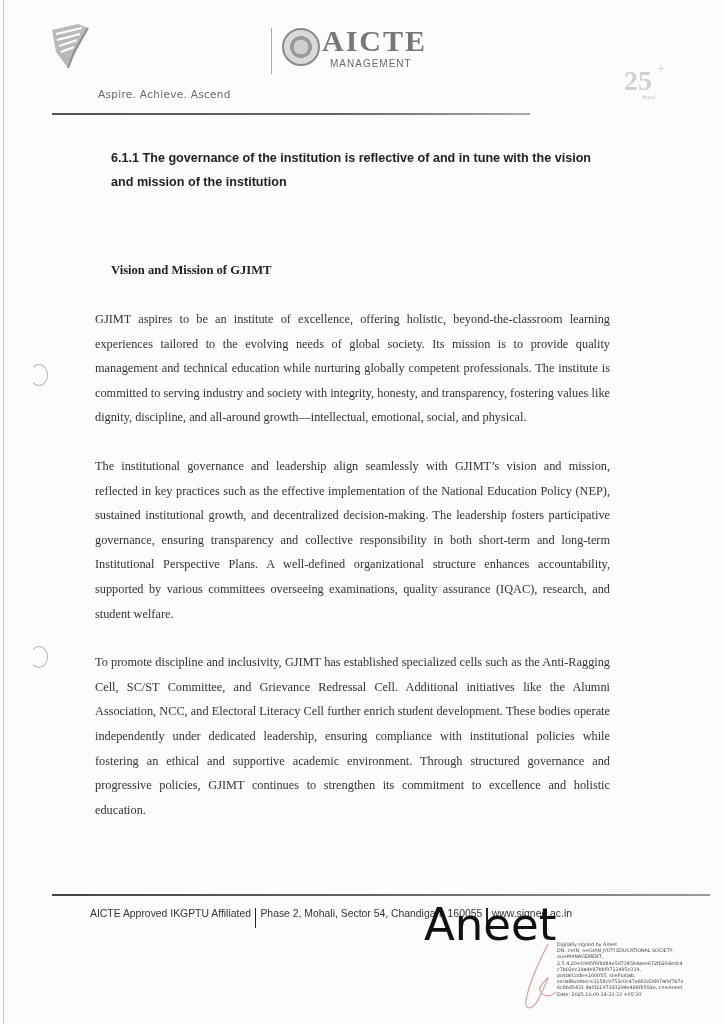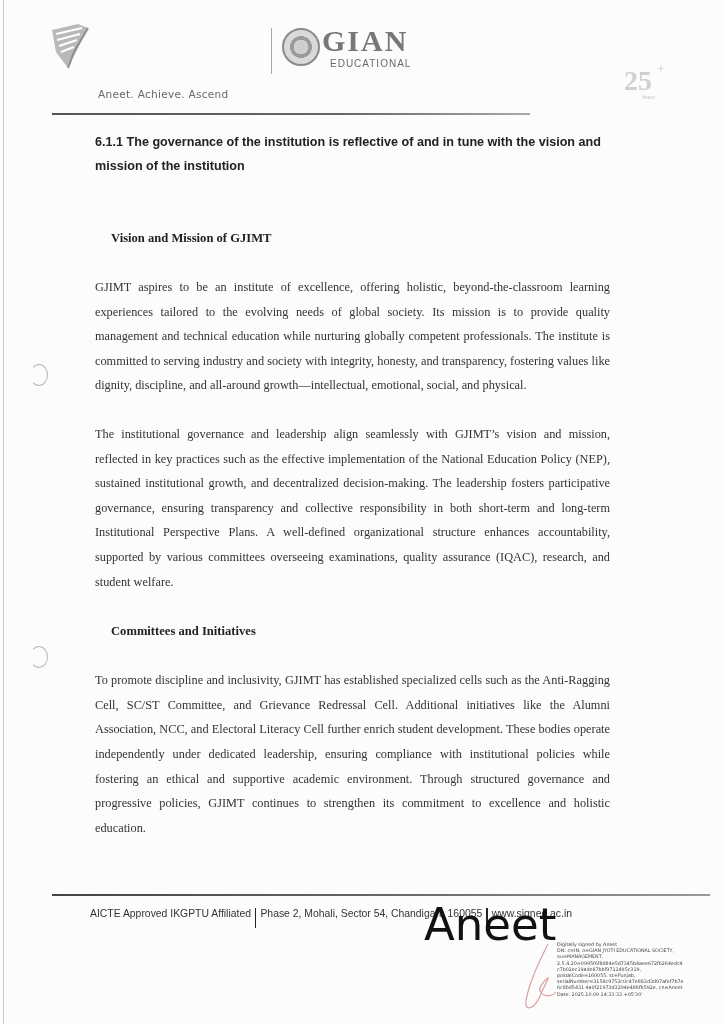--- a/index.html
+++ b/index.html
@@ -28,21 +28,21 @@
   .naac-text { position: absolute; left: 40px; top: -4px; font-family: "Liberation Serif", serif; font-size: 30px; color: #777; letter-spacing: 2px; font-weight: bold; }
   .naac-acc { position: absolute; left: 48px; top: 30px; font-family: "Liberation Sans", sans-serif; font-size: 10px; color: #6a6a6a; letter-spacing: 1px; }
   .anniv { position: absolute; left: 576px; top: 22px; width: 60px; height: 40px; margin-top: 29px; }
   .anniv-num { position: absolute; left: 0; top: 0; font-family: "Liberation Serif", serif; font-size: 28px; font-weight: bold; color: #d0d0d0; }
   .anniv-plus { position: absolute; left: 33px; top: -4px; font-size: 14px; color: #d0d0d0; font-family: "Liberation Serif", serif; }
   .anniv-small { position: absolute; left: 18px; top: 29px; font-size: 5px; color: #bcbcbc; font-family: "DejaVu Sans", sans-serif; }
   .header-rule { position: absolute; left: 52px; top: 113px; width: 478px; height: 2px; background: linear-gradient(90deg, #555 0%, #666 60%, #aaa 100%); }
 
   
   .content { position: absolute; left: 95px; top: 130px; width: 515px; }
-  .section-title { font-family: "Liberation Sans", sans-serif; font-weight: bold; font-size: 12.6px; color: #222; line-height: 24px; margin: 0; }
+  .section-title { font-family: "Liberation Sans", sans-serif; font-weight: bold; font-size: 12.6px; color: #222; line-height: 24px; margin: 16px; }
   .subhead { font-family: "Liberation Serif", serif; font-weight: bold; font-size: 12.6px; color: #222; margin: 16px; line-height: 18px; }
   .para { font-family: "Liberation Serif", serif; font-size: 12.3px; color: #333; line-height: 24.6px; text-align: justify; margin: 0; }
   .hr-footer { position: absolute; left: 52px; top: 894px; width: 658px; height: 2px; background: linear-gradient(90deg, #444 0%, #666 50%, #999 100%); }
   .footer { position: absolute; left: 90px; top: 908px; font-family: "Liberation Sans", sans-serif; font-size: 10.4px; color: #333; display: flex; }
   .footer .sep { display: inline-block; width: 1.5px; height: 20px; background: #222; margin: 0 4px; }
 
   
   .sig-mark { position: absolute; left: 520px; top: 940px; width: 40px; height: 76px; }
   .sig-name { position: absolute; left: 424px; top: 898px; font-family: "DejaVu Sans", sans-serif; font-size: 45px; color: #111; letter-spacing: 0px; font-weight: normal; }
   .sig-details { position: absolute; left: 557px; top: 942px; width: 160px; font-family: "DejaVu Sans", sans-serif; font-size: 4.8px; line-height: 6.2px; color: #444; }
@@ -57,26 +57,26 @@
 
 <div class="header">
   <svg class="logo-shield" viewBox="0 0 42 48">
     <path d="M4 8 L30 2 L40 6 L20 46 L8 30 Z" fill="#b9b9b9"></path>
     <path d="M8 12 L34 6" stroke="#fff" stroke-width="2"></path>
     <path d="M9 18 L32 12" stroke="#fff" stroke-width="2"></path>
     <path d="M11 24 L29 18" stroke="#fff" stroke-width="2"></path>
     <path d="M13 30 L26 25" stroke="#fff" stroke-width="2"></path>
     <path d="M20 46 L26 30 L40 6" fill="none" stroke="#8f8f8f" stroke-width="2"></path>
   </svg>
-  <div class="tagline">Aneet. Achieve. Ascend</div>
+  <div class="tagline">Aspire. Achieve. Ascend</div>
   <div class="vsep"></div>
   <div class="naac">
     <div class="naac-emblem"></div>
-    <div class="naac-text">GIAN</div>
-    <div class="naac-acc">EDUCATIONAL</div>
+    <div class="naac-text">AICTE</div>
+    <div class="naac-acc">MANAGEMENT</div>
   </div>
   <div class="anniv">
     <span class="anniv-num">25</span>
     <span class="anniv-plus">+</span>
     <span class="anniv-small">Years</span>
   </div>
 </div>
 <div class="header-rule"></div>
 
 <div class="content">
@@ -85,21 +85,20 @@
   <div style="height:35px"></div>
   <p class="subhead">Vision and Mission of GJIMT</p>
   <div style="height:12px"></div>
   <p class="para">GJIMT aspires to be an institute of excellence, offering holistic, beyond-the-classroom learning experiences tailored to the evolving needs of global society. Its mission is to provide quality management and technical education while nurturing globally competent professionals. The institute is committed to serving industry and society with integrity, honesty, and transparency, fostering values like dignity, discipline, and all-around growth—intellectual, emotional, social, and physical.</p>
 
   <div style="height:12px"></div>
   <div style="height:12px"></div>
   <p class="para">The institutional governance and leadership align seamlessly with GJIMT’s vision and mission, reflected in key practices such as the effective implementation of the National Education Policy (NEP), sustained institutional growth, and decentralized decision-making. The leadership fosters participative governance, ensuring transparency and collective responsibility in both short-term and long-term Institutional Perspective Plans. A well-defined organizational structure enhances accountability, supported by various committees overseeing examinations, quality assurance (IQAC), research, and student welfare.</p>
 
   <div style="height:12px"></div>
-  <p class="subhead">Committees and Initiatives</p>
   <div style="height:12px"></div>
   <p class="para">To promote discipline and inclusivity, GJIMT has established specialized cells such as the Anti-Ragging Cell, SC/ST Committee, and Grievance Redressal Cell. Additional initiatives like the Alumni Association, NCC, and Electoral Literacy Cell further enrich student development. These bodies operate independently under dedicated leadership, ensuring compliance with institutional policies while fostering an ethical and supportive academic environment. Through structured governance and progressive policies, GJIMT continues to strengthen its commitment to excellence and holistic education.</p>
 </div>
 
 <div class="hr-footer"></div>
 <div class="footer">
   <span>AICTE Approved IKGPTU Affiliated</span>
   <span class="sep"></span>
   <span>Phase 2, Mohali, Sector 54, Chandigarh 160055</span>
   <span class="sep"></span>

